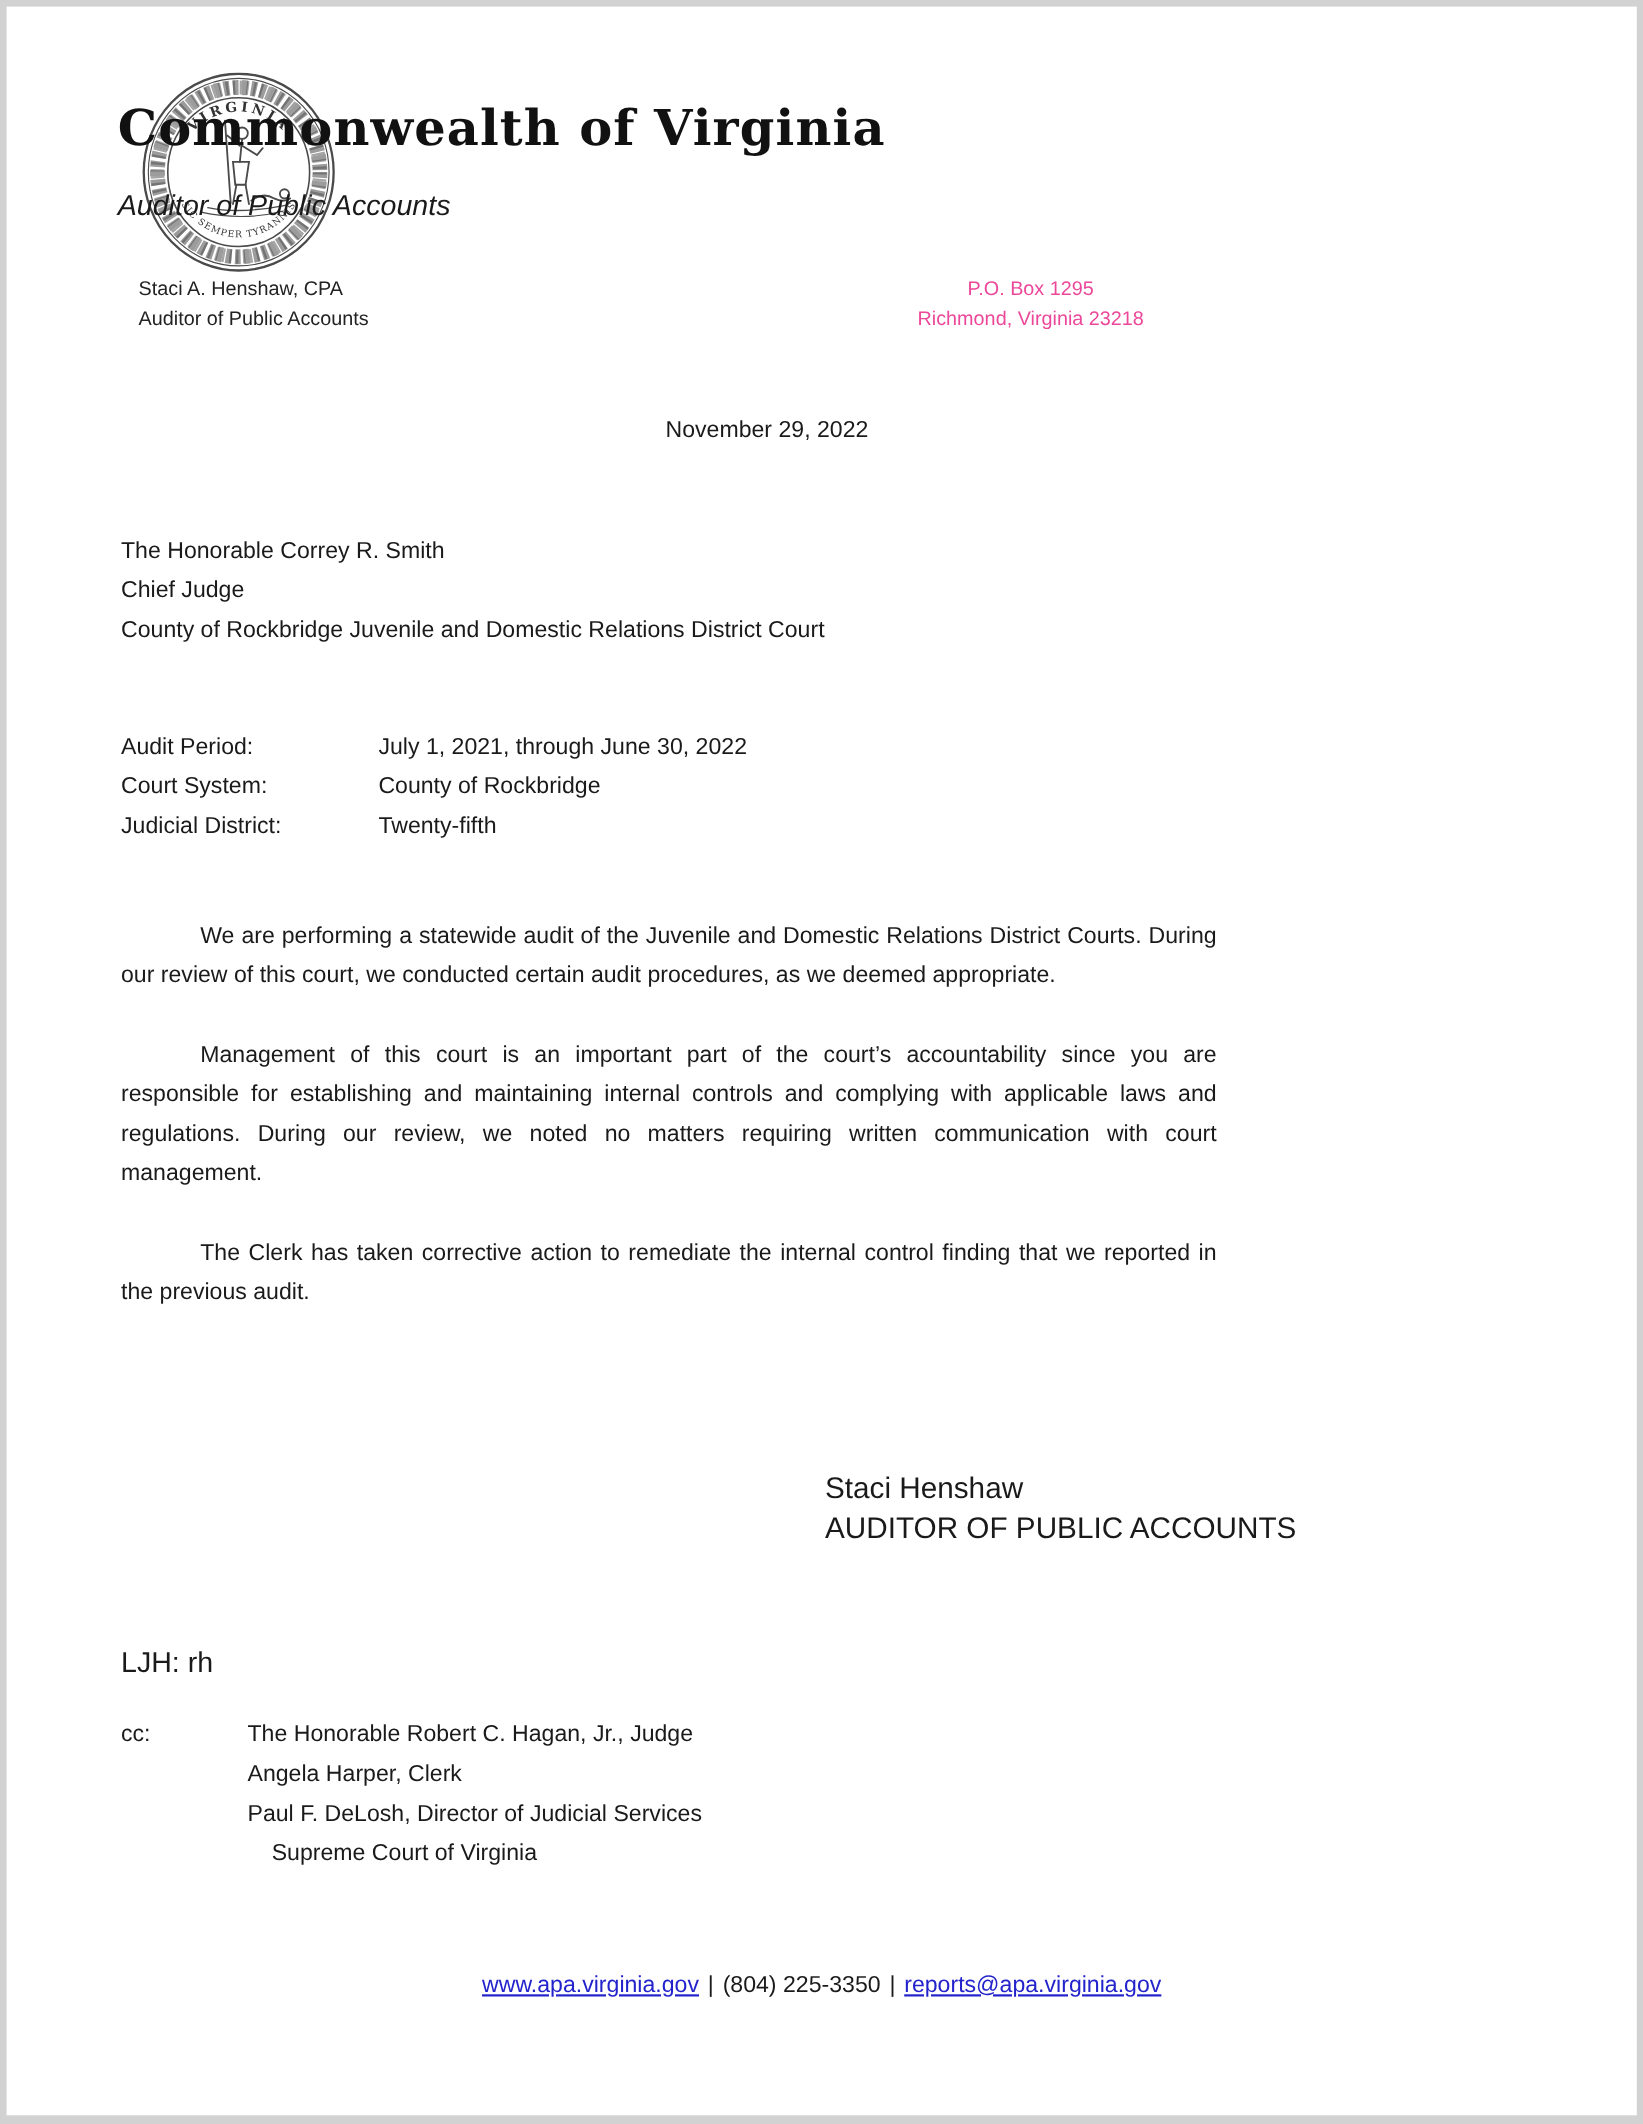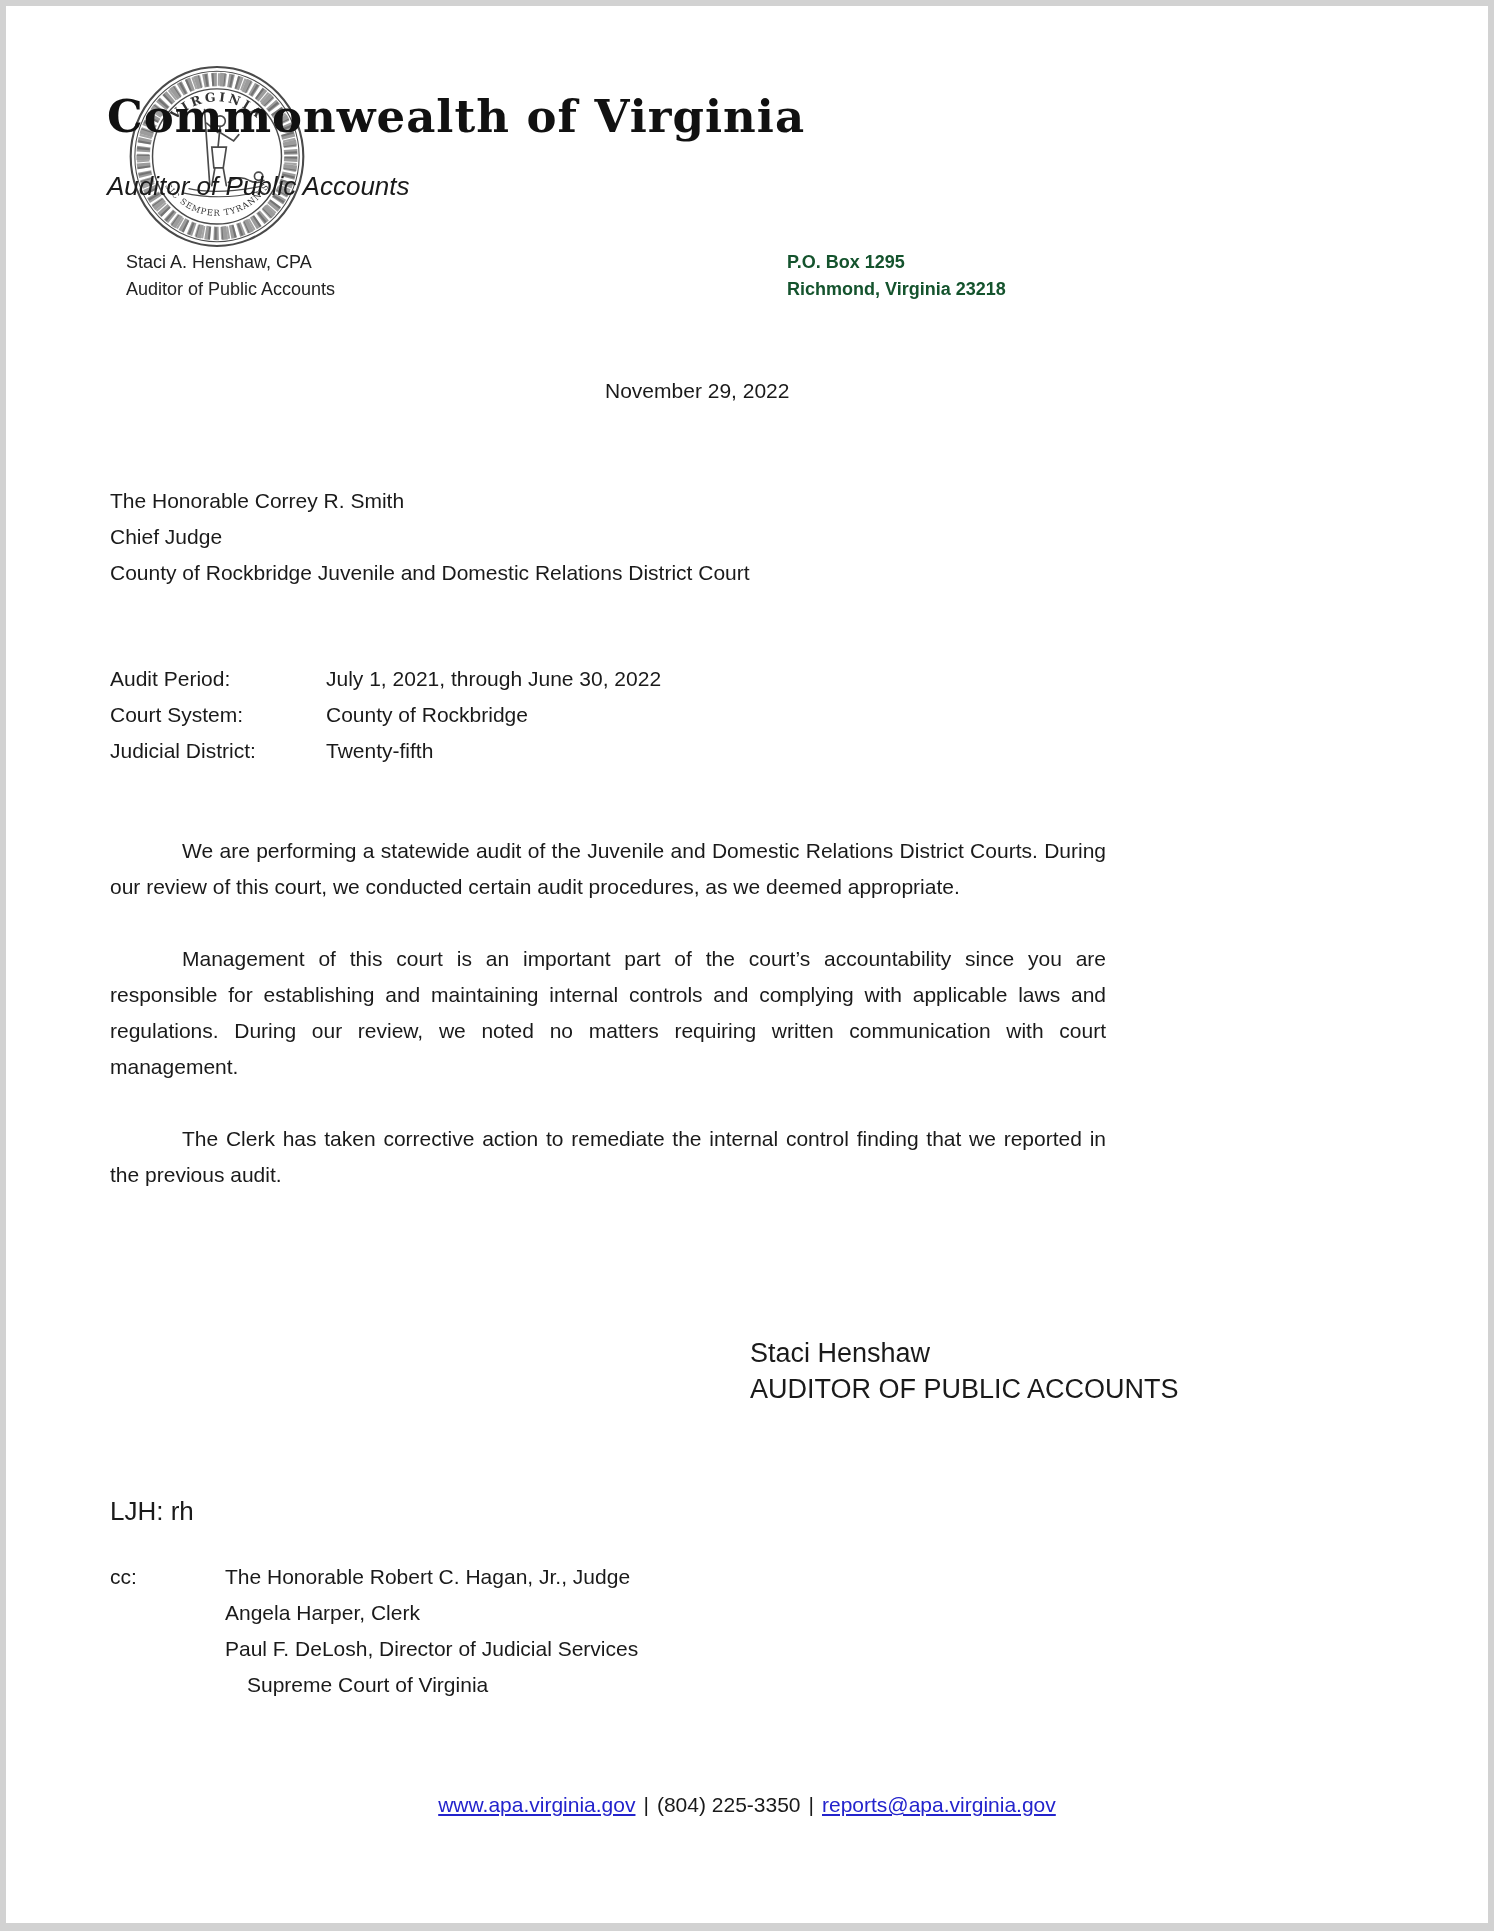--- a/index.html
+++ b/index.html
@@ -38,37 +38,37 @@
     font-style: italic;
     font-size: 26px;
     color: #1a1a1a;
   }
   .contact-left {
     position: absolute; left: 120px; top: 243px;
     font-size: 18px; line-height: 27px; color: #222;
   }
   .contact-right {
     position: absolute; left: 781px; top: 243px;
-    width: 300px; text-align: left;
-    font-size: 18px; line-height: 27px; color: #14532d; font-weight: bold;
+    width: 300px; text-align: center;
+    font-size: 18px; line-height: 27px; color: #ec4899;
   }
   
   .date-line {
     position: absolute; left: 599px; top: 373px;
     font-size: 21px;
   }
   .recipient-block {
     position: absolute; left: 104px; top: 477px;
     font-size: 21px; line-height: 36px;
   }
   .audit-info {
     position: absolute; left: 104px; top: 655px;
     font-size: 21px; line-height: 36px;
   }
-  .audit-row { display: flex; }
+  .audit-row { display: flex; gap: 18px; }
   .audit-label { width: 216px; }
   .para {
     position: absolute; left: 104px; width: 996px;
     font-size: 21px; line-height: 36px;
     text-align: justify;
     text-indent: 72px;
   }
   .para-1 { top: 827px; }
   .para-2 { top: 935px; }
   .para-3 { top: 1115px; }

